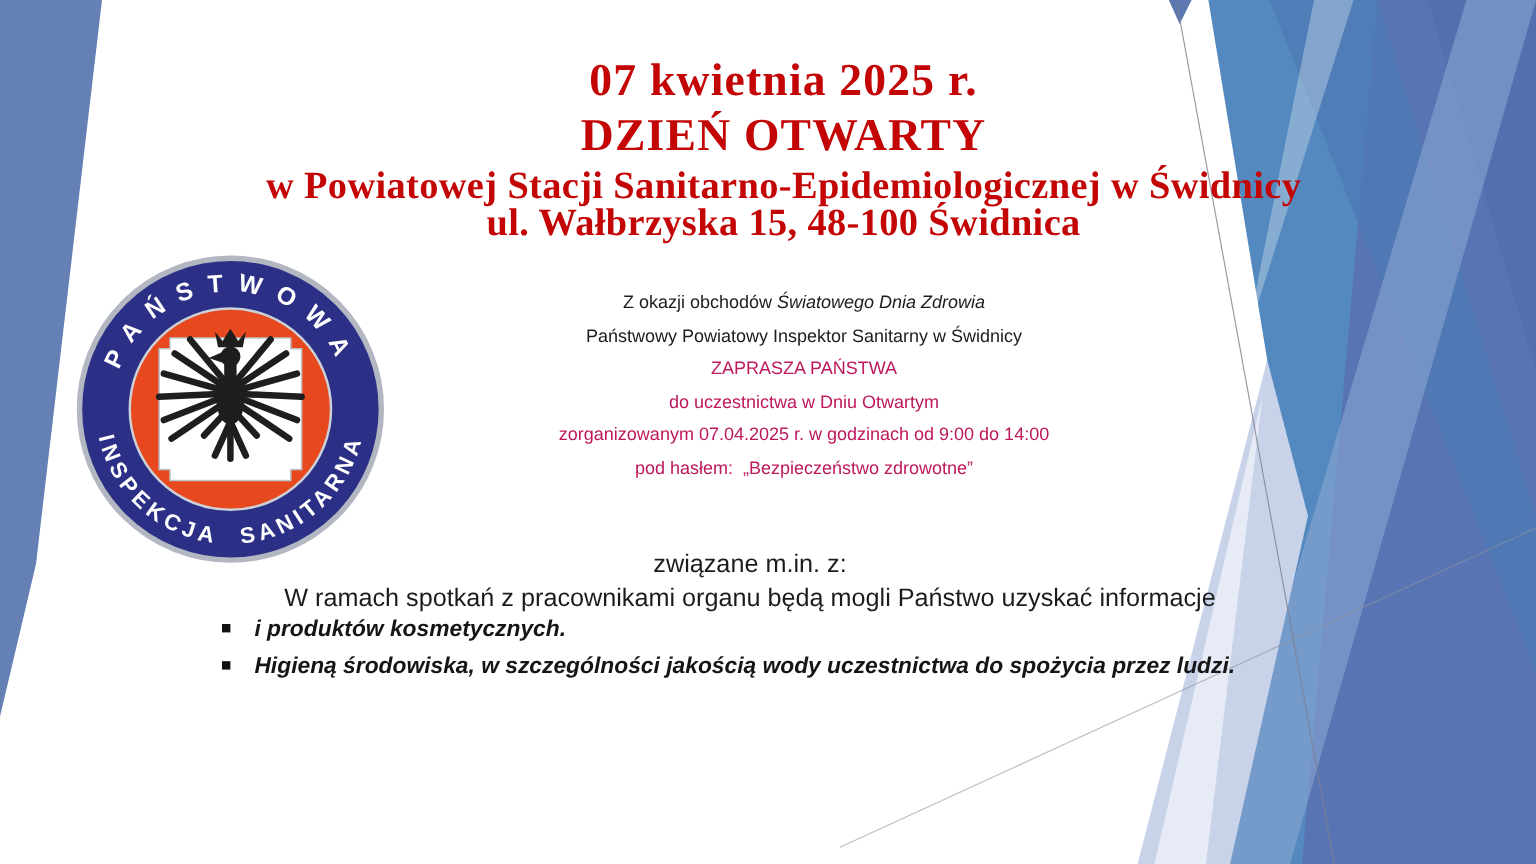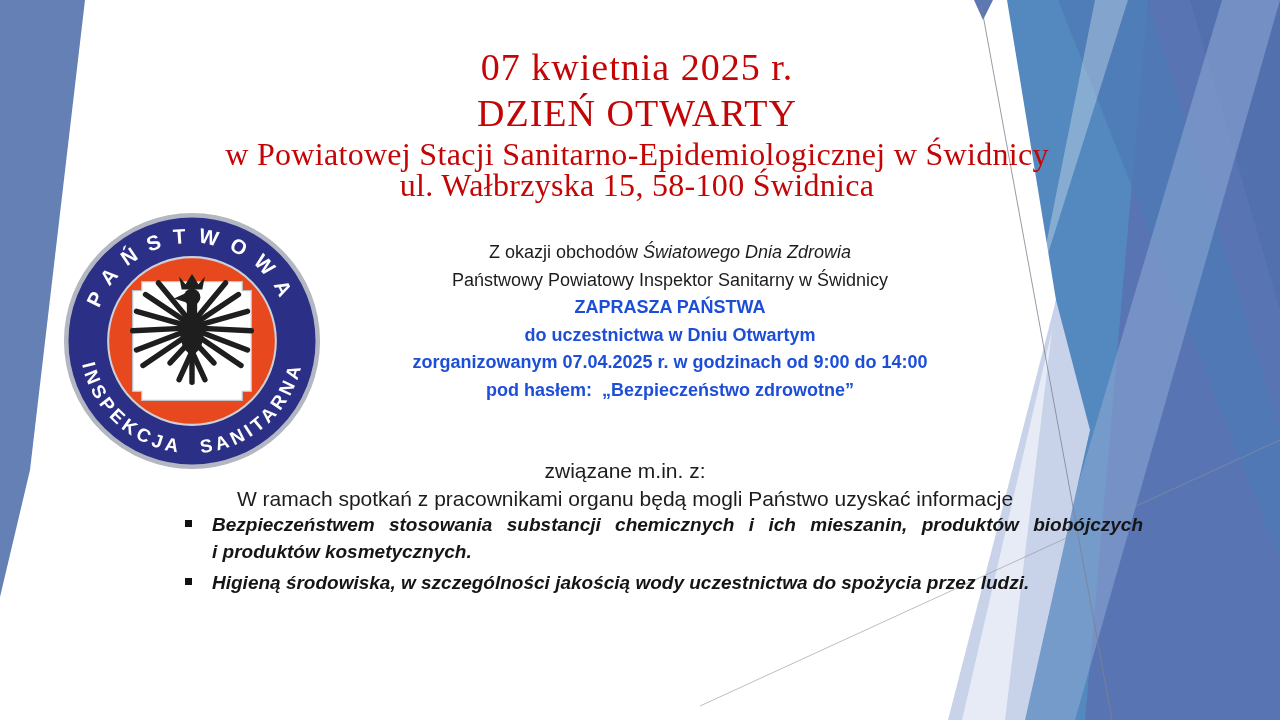--- a/index.html
+++ b/index.html
@@ -3,33 +3,33 @@
 <meta charset="utf-8">
 <style>
   html,body{margin:0;padding:0;background:#888;}
   .stage{
     position:relative;width:1280px;height:720px;background:#ffffff;
     overflow:hidden;font-family:"Liberation Sans",sans-serif;
   }
   .bg-svg{position:absolute;inset:0;z-index:0;}
   
   .title-block{
-    position:absolute;top:44px;left:82px;width:1110px;z-index:3;
+    position:absolute;top:44px;left:98px;width:1110px;z-index:3;
     text-align:center;color:#c30505;
-    font-family:"Liberation Serif",serif;font-weight:400;
+    font-family:"Liberation Serif",serif;font-weight:700;
   }
   .title-l1,.title-l2{font-size:38px;line-height:46px;letter-spacing:1px;}
   .title-l3,.title-l4{font-size:32px;line-height:31px;letter-spacing:.3px;}
   .title-l3{margin-top:3px;}
   
   .intro-block{
     position:absolute;top:239px;left:240px;width:860px;z-index:3;
-    text-align:center;font-size:18px;line-height:27.5px;color:#1c1c1c;
+    text-align:center;font-size:15px;line-height:27.5px;color:#1c1c1c;
   }
-  .intro-blue{color:#1d4ed8;font-weight:700;}
+  .intro-blue{color:#be185d;font-weight:400;}
   .italic{font-style:italic;}
   
   .info-block{
     position:absolute;top:457px;left:115px;width:1020px;z-index:3;
     text-align:center;font-size:21px;line-height:27.5px;color:#1c1c1c;
   }
   
   .bullet-list{position:absolute;top:511px;left:185px;width:958px;z-index:3;}
   .bullet-item{display:flex;align-items:flex-start;margin-bottom:4px;}
   .bullet-marker{
@@ -109,42 +109,41 @@
       <text class="ring-text" font-size="14.5" letter-spacing="3" word-spacing="9" text-anchor="middle">
         <textPath href="#arcBot" startOffset="50%">INSPEKCJA SANITARNA</textPath>
       </text>
     </svg>
   </div>
 
   <div class="title-block">
     <div class="title-l1">07 kwietnia 2025 r.</div>
     <div class="title-l2">DZIEŃ OTWARTY</div>
     <div class="title-l3">w Powiatowej Stacji Sanitarno-Epidemiologicznej w Świdnicy</div>
-    <div class="title-l4">ul. Wałbrzyska 15, 58-100 Świdnica</div>
+    <div class="title-l4">ul. Wałbrzyska 15, 48-100 Świdnica</div>
   </div>
 
   <div class="intro-block">
     <div><span>Z okazji obchodów </span><span class="italic">Światowego Dnia Zdrowia</span></div>
     <div>Państwowy Powiatowy Inspektor Sanitarny w Świdnicy</div>
     <div class="intro-blue">ZAPRASZA PAŃSTWA</div>
     <div class="intro-blue">do uczestnictwa w Dniu Otwartym</div>
     <div class="intro-blue">zorganizowanym 07.04.2025 r. w godzinach od 9:00 do 14:00</div>
     <div class="intro-blue">pod hasłem:&nbsp; „Bezpieczeństwo zdrowotne”</div>
   </div>
 
   <div class="info-block">
     <div>związane m.in. z:</div>
     <div>W ramach spotkań z pracownikami organu będą mogli Państwo uzyskać informacje</div>
   </div>
 
   <div class="bullet-list">
     <div class="bullet-item">
       <span class="bullet-marker"></span>
       <div class="bullet-text">
-        <div class="just-line">Bezpieczeństwem stosowania substancji chemicznych i ich mieszanin, produktów biobójczych</div>
         <div>i produktów kosmetycznych.</div>
       </div>
     </div>
     <div class="bullet-item">
       <span class="bullet-marker"></span>
       <div class="bullet-text">Higieną środowiska, w szczególności jakością wody uczestnictwa do spożycia przez ludzi.</div>
     </div>
   </div>
 
 </div>

